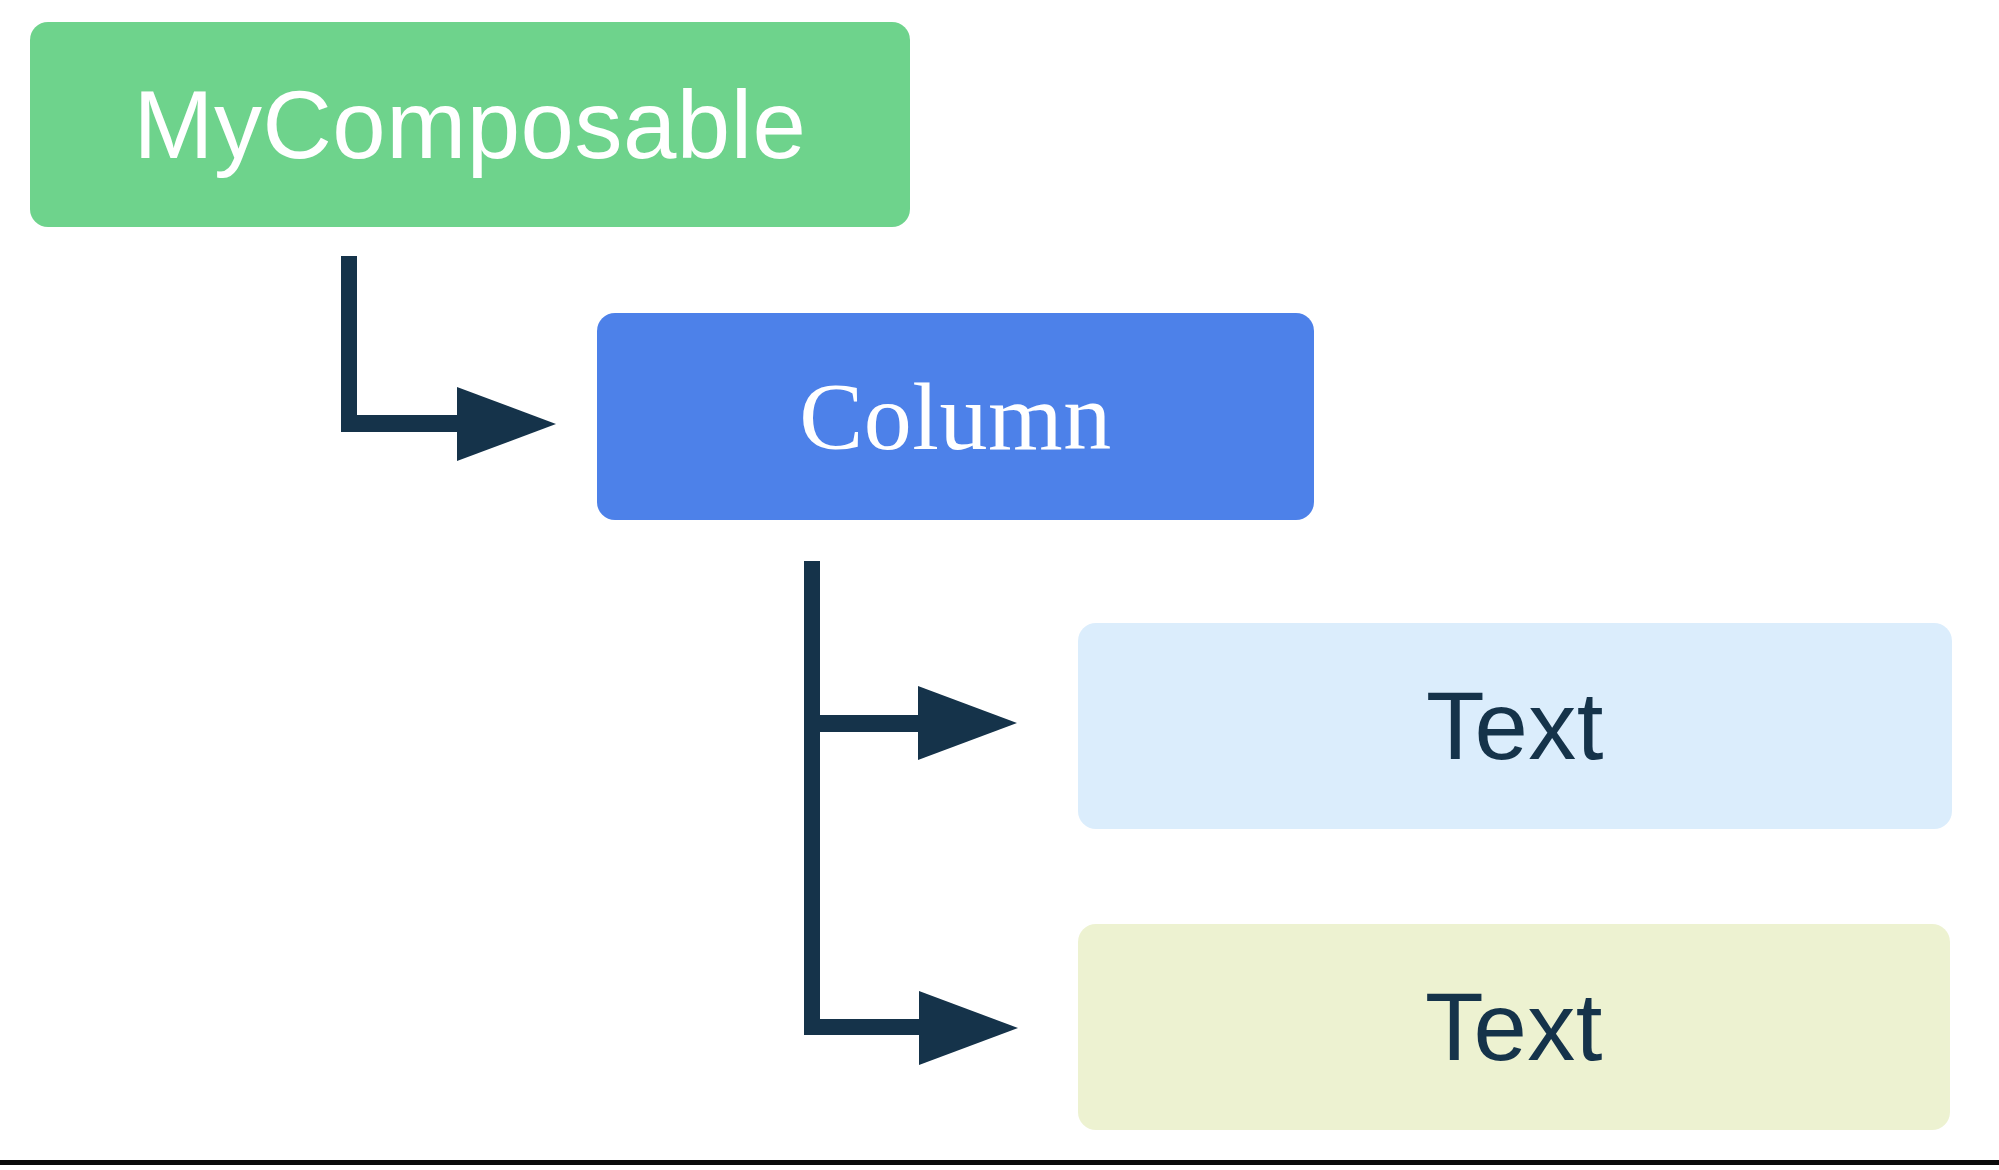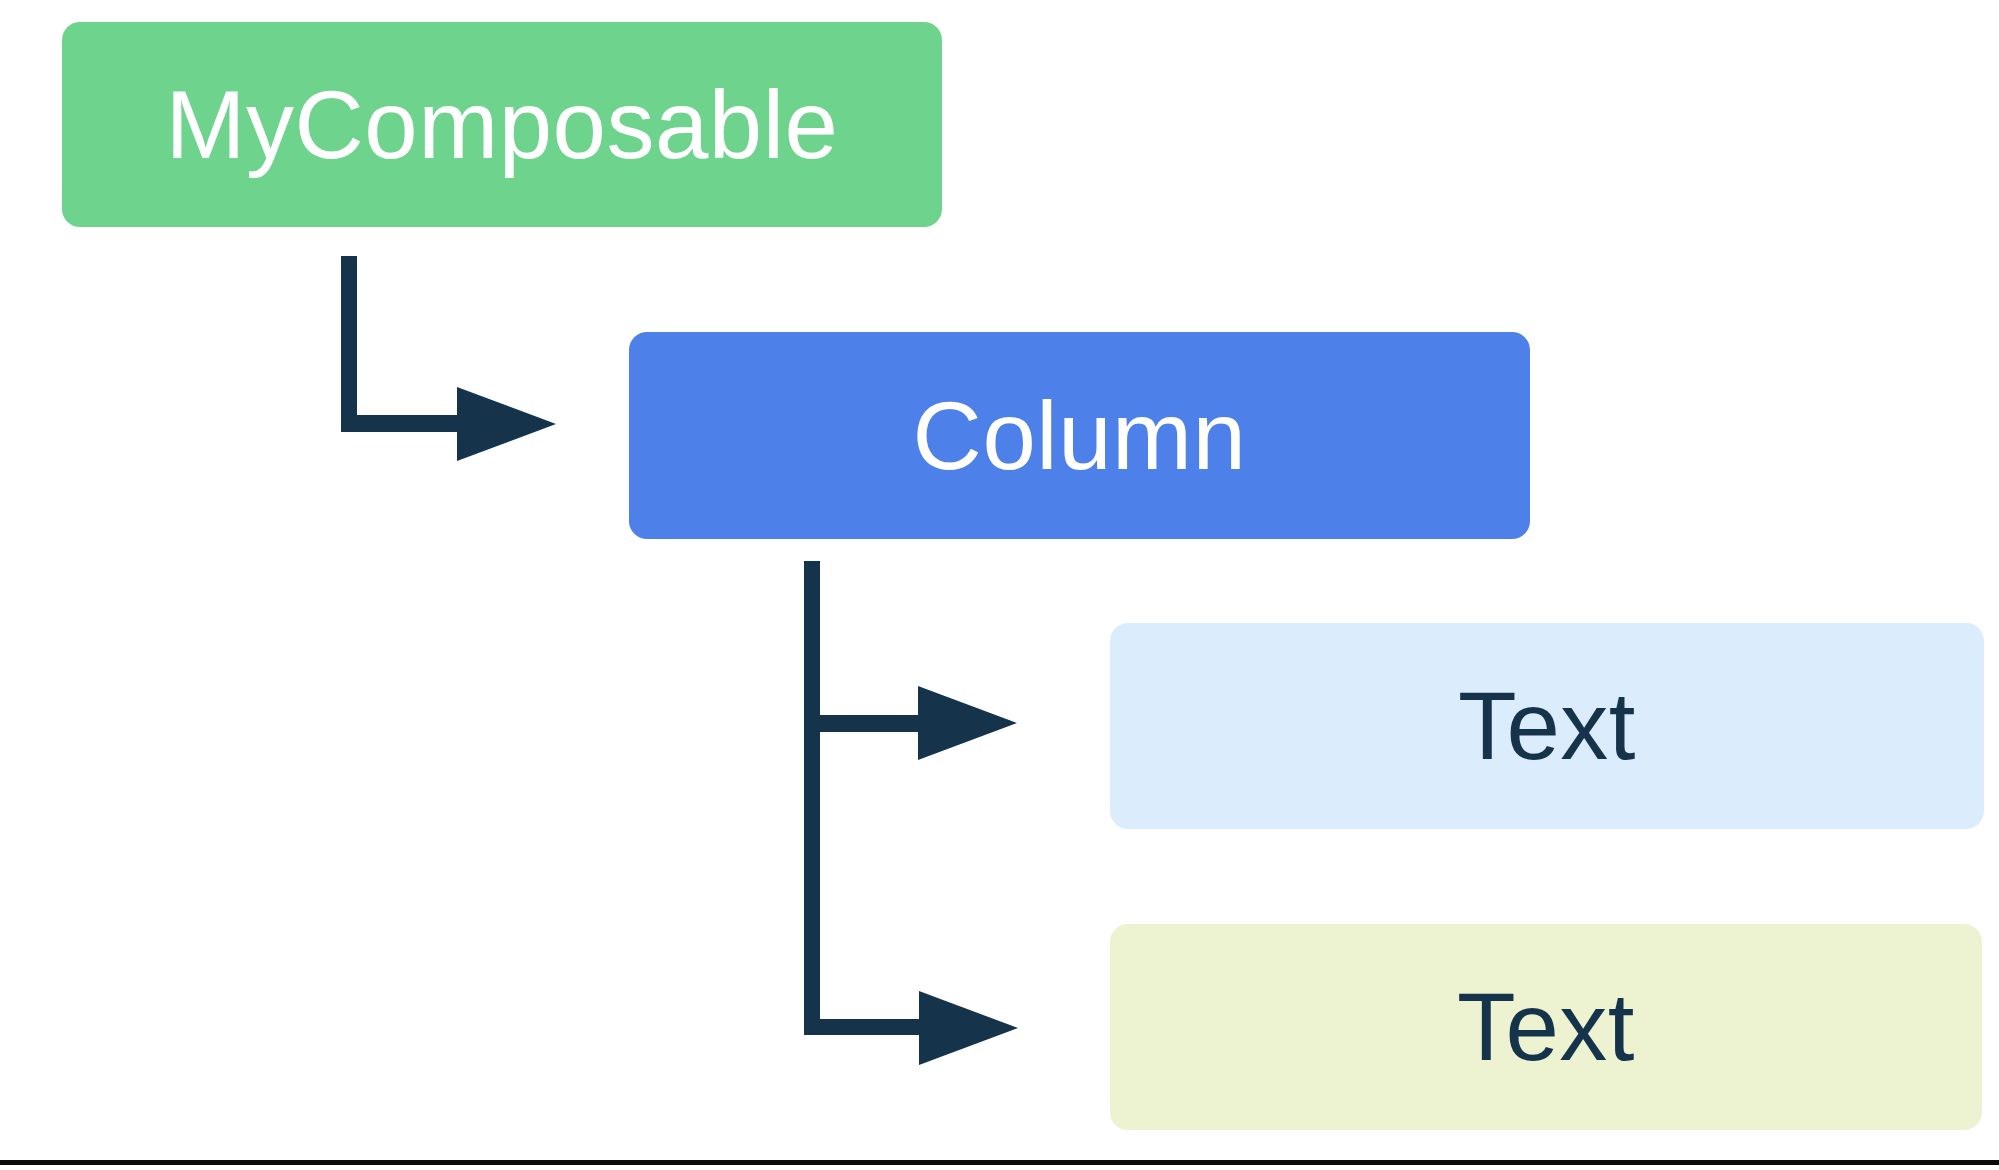--- a/index.html
+++ b/index.html
@@ -17,29 +17,28 @@
   }
   .node {
     position: absolute;
     border-radius: 18px;
     display: flex;
     align-items: center;
     justify-content: center;
     font-size: 96px;
     line-height: 1;
     letter-spacing: 0.5px;
-    margin-left: 32px;
   }
   .node-root {
     left: 30px; top: 22px; width: 880px; height: 205px;
     background: var(--root-bg); color: var(--root-text);
   }
   .node-column {
-    left: 597px; top: 332px; width: 901px; height: 207px;
-    background: var(--child-bg); color: var(--child-text);
+    left: 597px; top: 313px; width: 717px; height: 207px;
+    background: var(--child-bg); color: var(--child-text); font-family: Liberation Serif, serif;
   }
   .node-text1 {
     left: 1078px; top: 623px; width: 874px; height: 206px;
     background: var(--leaf1-bg); color: var(--leaf-text);
   }
   .node-text2 {
     left: 1078px; top: 924px; width: 872px; height: 206px;
     background: var(--leaf2-bg); color: var(--leaf-text);
   }
   .seg {

